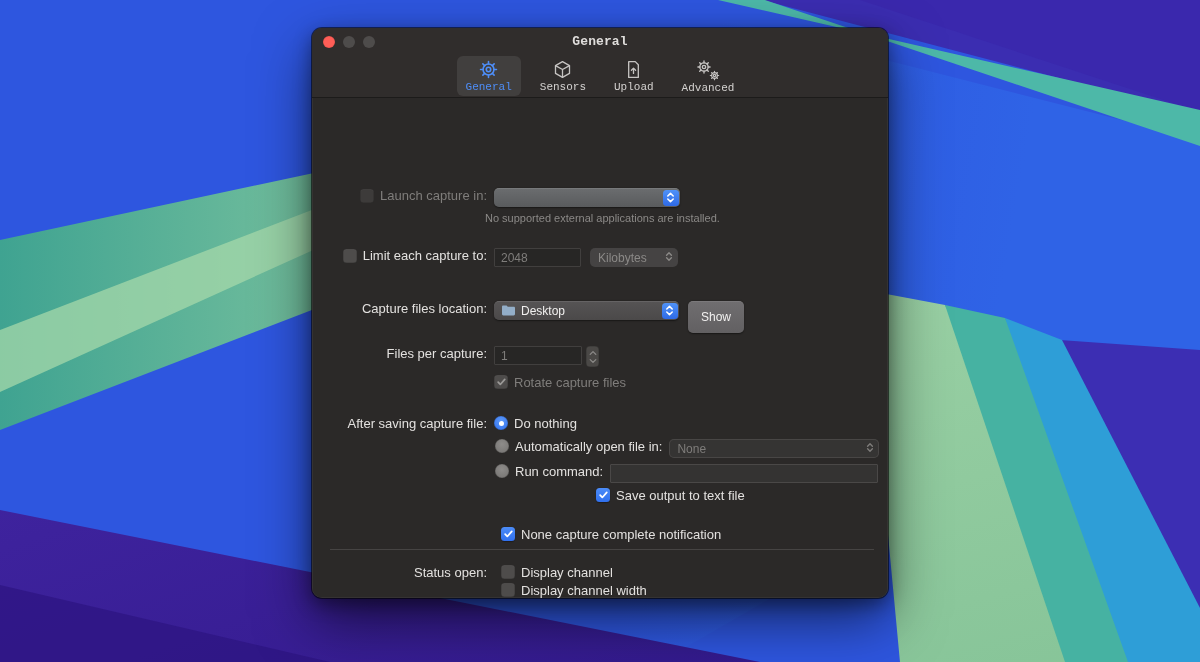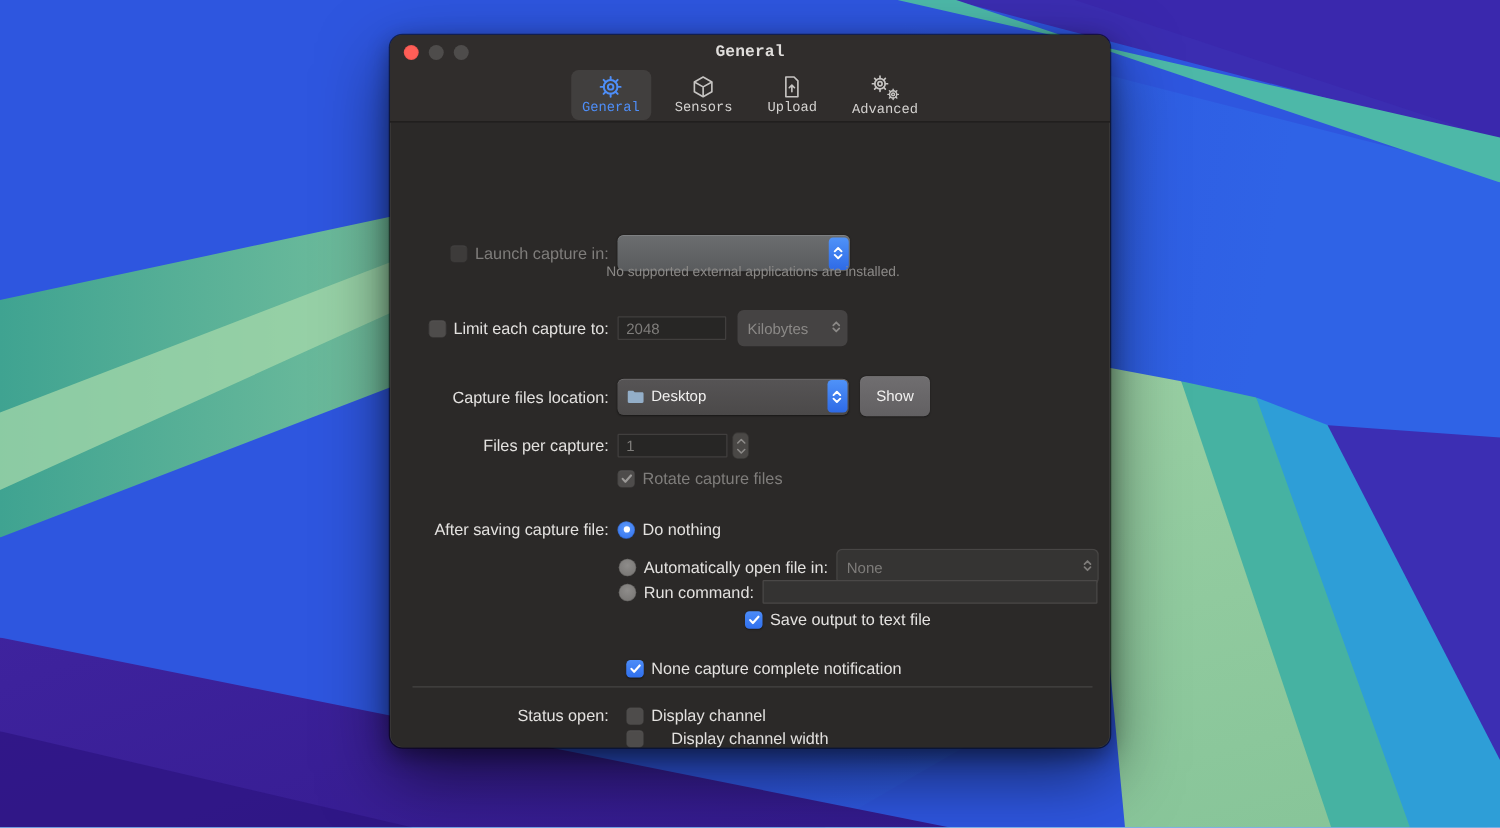--- a/index.html
+++ b/index.html
@@ -40,21 +40,21 @@
   .tab { display:flex; flex-direction:column; align-items:center; gap:1px; padding:3px 9px 3px; border-radius:6px; color:#c6c4c2; }
   .tab .tab-label { font-size:11px; color:#d4d2d0; }
   .tab.selected { background:rgba(255,255,255,.085); color:#4e8ef8; }
   .tab.selected .tab-label { color:#4e8ef8; }
   .tab svg { display:block; }
   .adv-wrap { position:relative; width:24px; height:22px; }
   .adv-wrap svg { position:absolute; }
 
   
   .content { position:relative; height:500px; font-size:13px; color:#e3e1df; }
-  .row { position:absolute; left:0; display:flex; align-items:center; }
+  .row { position:absolute; left:0; display:flex; align-items:flex-start; }
   .lbl-cell { width:175px; display:flex; justify-content:flex-end; align-items:center; gap:6px; flex:none; }
   .gap { margin-left:7px; }
   .lbl { font-size:13px; color:#e3e1df; white-space:nowrap; }
   .lbl.dim { color:#7f7d7b; }
   .helper { position:absolute; font-size:11px; color:#8b8987; }
 
   .checkbox { width:14px; height:14px; border-radius:3.5px; flex:none; position:relative;
     background:#4e4c4b; box-shadow:inset 0 0 0 .5px rgba(0,0,0,.25), inset 0 1px 0 rgba(255,255,255,.06); }
   .checkbox.disabled { background:#3d3b3a; }
   .checkbox.checked-blue { background:linear-gradient(#4c8cf8,#3070ee); box-shadow:0 .5px 1px rgba(0,0,0,.3); }
@@ -63,21 +63,21 @@
 
   .radio { width:14px; height:14px; border-radius:50%; flex:none; position:relative;
     background:radial-gradient(circle at 50% 38%, #8e8c8a, #747270); box-shadow:inset 0 0 0 .5px rgba(0,0,0,.2); }
   .radio.on { background:radial-gradient(circle at 50% 35%, #5d99f9, #2e6fee); }
   .radio.on::after { content:""; position:absolute; left:4.5px; top:4.5px; width:5px; height:5px; border-radius:50%; background:#fff; }
 
   .field { height:19px; background:#272625; border:1px solid #413f3e; border-radius:1px;
     color:#7f7d7b; font-size:12px; display:flex; align-items:center; padding:0 6px; }
   .field.lit { background:#343332; border-color:#4a4847; color:#e3e1df; }
 
-  .popup { position:relative; height:29px; border-radius:5px; display:flex; align-items:center;
+  .popup { position:relative; height:19px; border-radius:5px; display:flex; align-items:center;
     padding:0 22px 0 8px; font-size:12px; color:#f1f0ef;
     background:linear-gradient(#6b6d6f,#595b5d); box-shadow:0 .5px 1.5px rgba(0,0,0,.45), inset 0 .5px 0 rgba(255,255,255,.18); }
   .popup .cap { position:absolute; right:1.5px; top:1.5px; bottom:1.5px; width:16px; border-radius:3.5px;
     background:linear-gradient(#4f92f8,#2e6ae6); display:flex; align-items:center; justify-content:center; }
   .popup.dark { background:linear-gradient(#565455,#4b4949); }
   .popup.disabled { background:#454343; color:#8b8987; box-shadow:none; }
   .popup.disabled-outline { background:#353433; color:#7e7c7a; box-shadow:inset 0 0 0 1px #484645; }
   .chev-dim { position:absolute; right:5px; top:50%; transform:translateY(-50%); }
   .folder { margin-right:6px; display:flex; }
 
@@ -296,20 +296,20 @@
 
       <div class="row" style="top:467px">
         <div class="lbl-cell">
           <span class="lbl">Status open:</span>
         </div>
         <span class="checkbox" style="margin-left:14px"></span>
         <span class="lbl" style="margin-left:6px">Display channel</span>
       </div>
       <div class="row" style="top:485px; left:189px">
         <span class="checkbox"></span>
-        <span class="lbl" style="margin-left:22px">Display channel width</span>
+        <span class="lbl" style="margin-left:6px">Display channel width</span>
       </div>
 
       <div class="divider" style="top:451px"></div>
 
     </div>
   </div>
 </div>
 
 </body></html>

